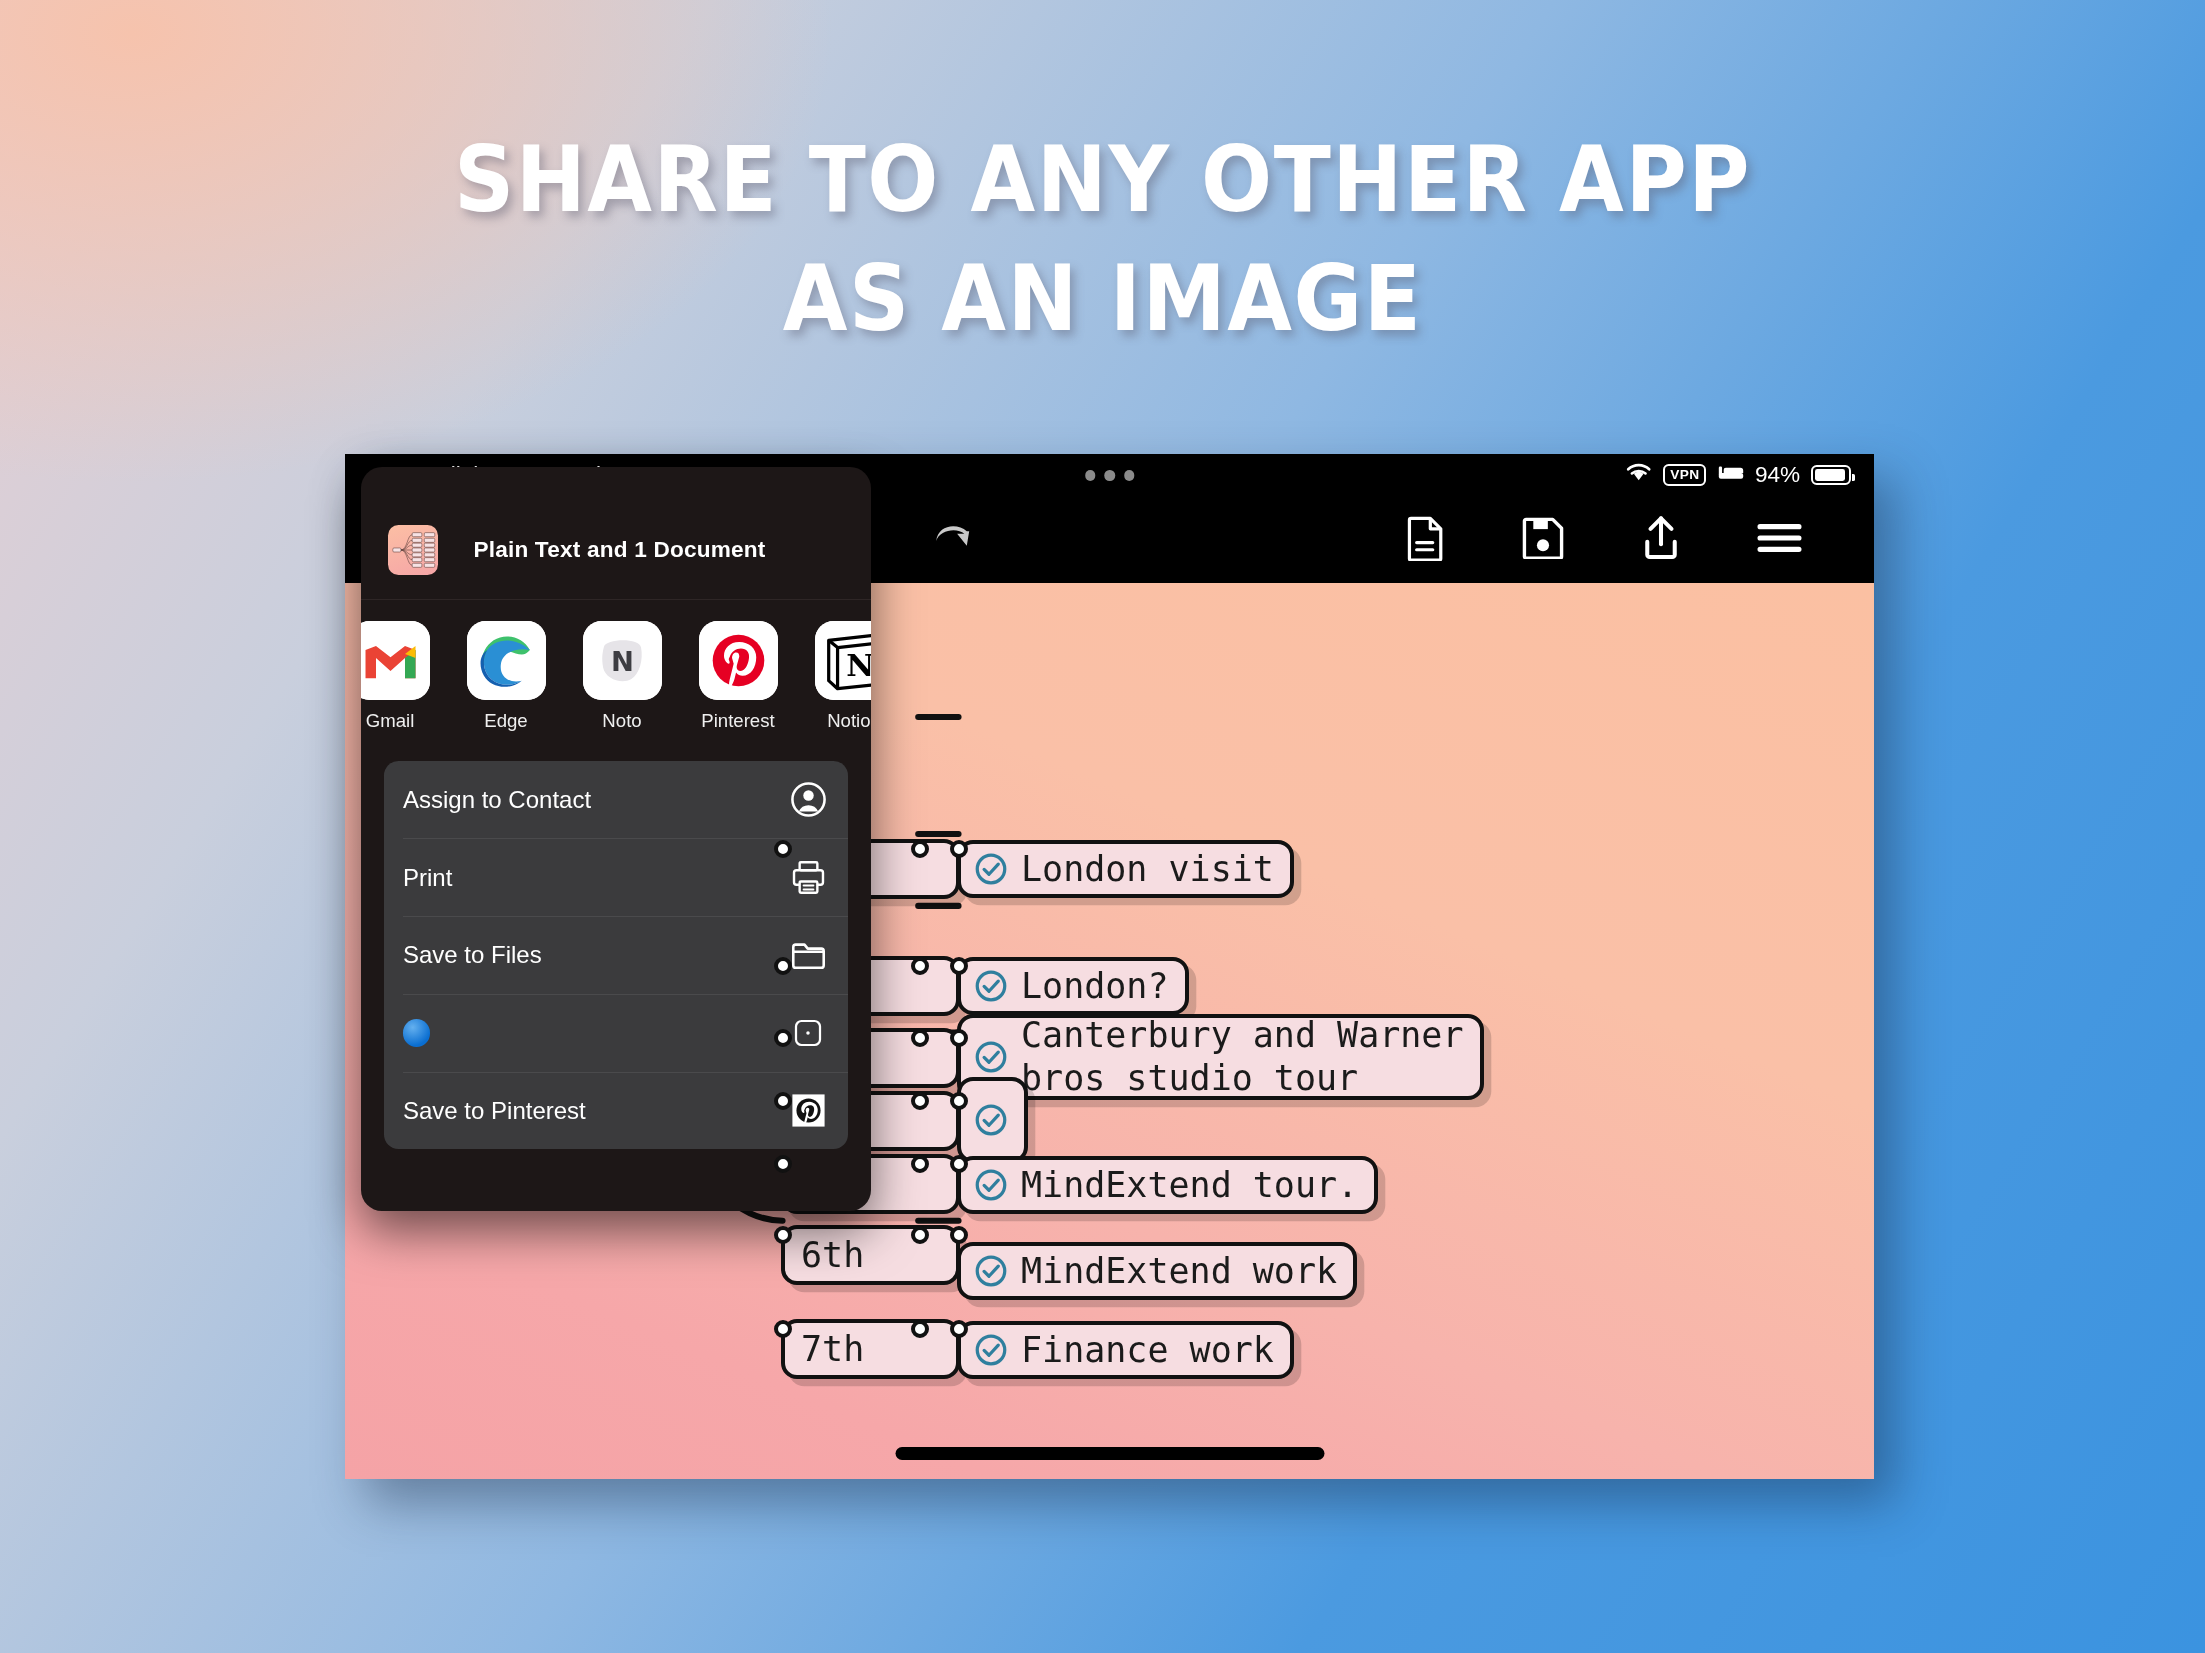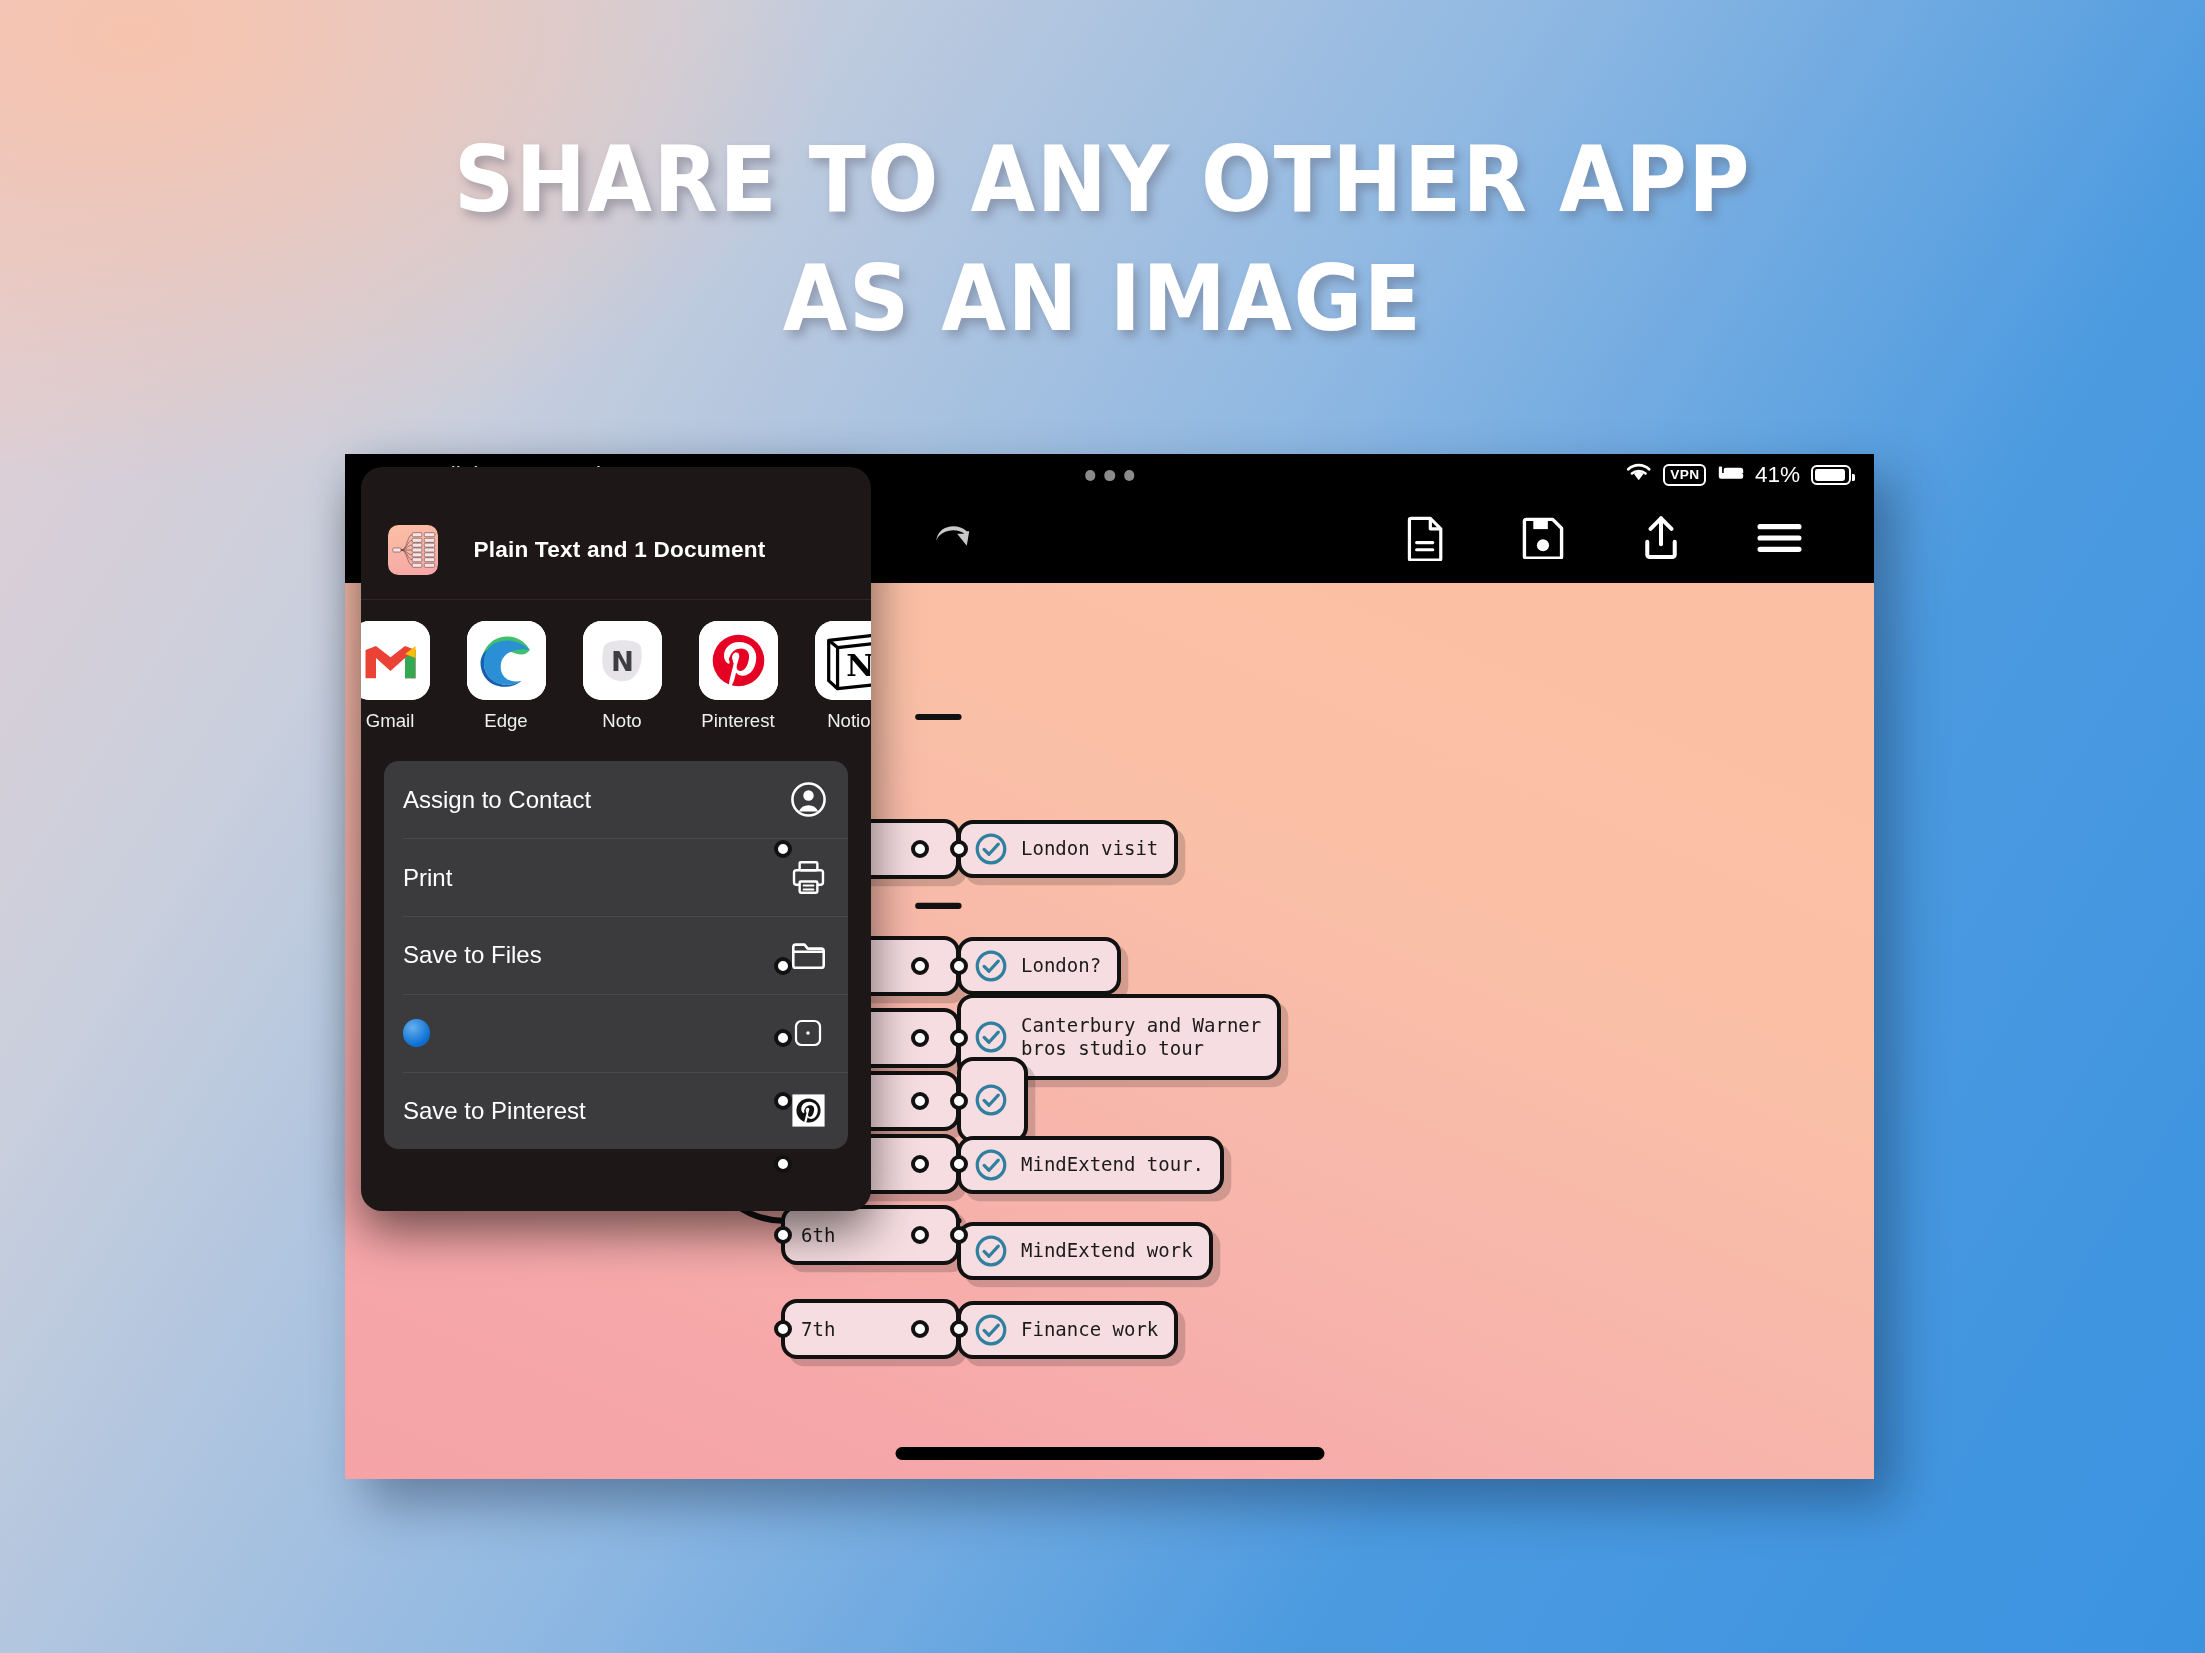--- a/index.html
+++ b/index.html
@@ -71,24 +71,25 @@
   }
   .home-ind {
     position:absolute; left:50%; transform:translateX(-50%); bottom:19.4px;
     width:429px; height:13px; background:#000; border-radius:7.3px;
   }
 
   
   .node {
     position:absolute;
     background:#f6dde1; border:4.8px solid #111; border-radius:16px;
-    font-family:"DejaVu Sans Mono", monospace; font-size:19px; color:#1b1b1b;
+    font-family:"DejaVu Sans Mono", monospace; font-size:35px; color:#1b1b1b;
     display:flex; align-items:center;
     box-shadow:7.3px 7.3px 0 rgba(0,0,0,0.16);
     padding:0 16px;
+    margin-top:20px;
   }
   .node.lvl1 { width:179px; height:60px; }
   .node.lvl2 { height:58px; gap:13px; padding-left:13px; }
   .node.lvl2.two { height:86px; }
   .node .txt { white-space:pre-line; line-height:1.22; }
   .check { flex:0 0 auto; width:34px; height:34px; }
 
   .port { position:absolute; width:18px; height:18px; border-radius:50%;
           background:#fff; border:4px solid #111; z-index:4; }
 
@@ -154,21 +155,21 @@
           </svg>
       </span>
       <span class="vpn-badge">VPN</span>
       <span>
         <svg width="26" height="18" viewBox="0 0 32 22">
             <rect x="1" y="11" width="30" height="7" rx="2.5" fill="#fff"></rect>
             <rect x="1" y="3" width="4" height="11" rx="1.6" fill="#fff"></rect>
             <path d="M7 11 v-4 a2.6 2.6 0 0 1 2.6-2.6 h18 A3.4 3.4 0 0 1 31 7.8 V11 Z" fill="#fff"></path>
           </svg>
       </span>
-      <span>41%</span>
+      <span>94%</span>
       <span class="batt">
           <i></i>
         </span>
     </div>
   </div>
 
   <div class="toolbar">
     <div class="tb-back">‹</div>
     <div class="tb-title">2024-Week-14</div>
 

